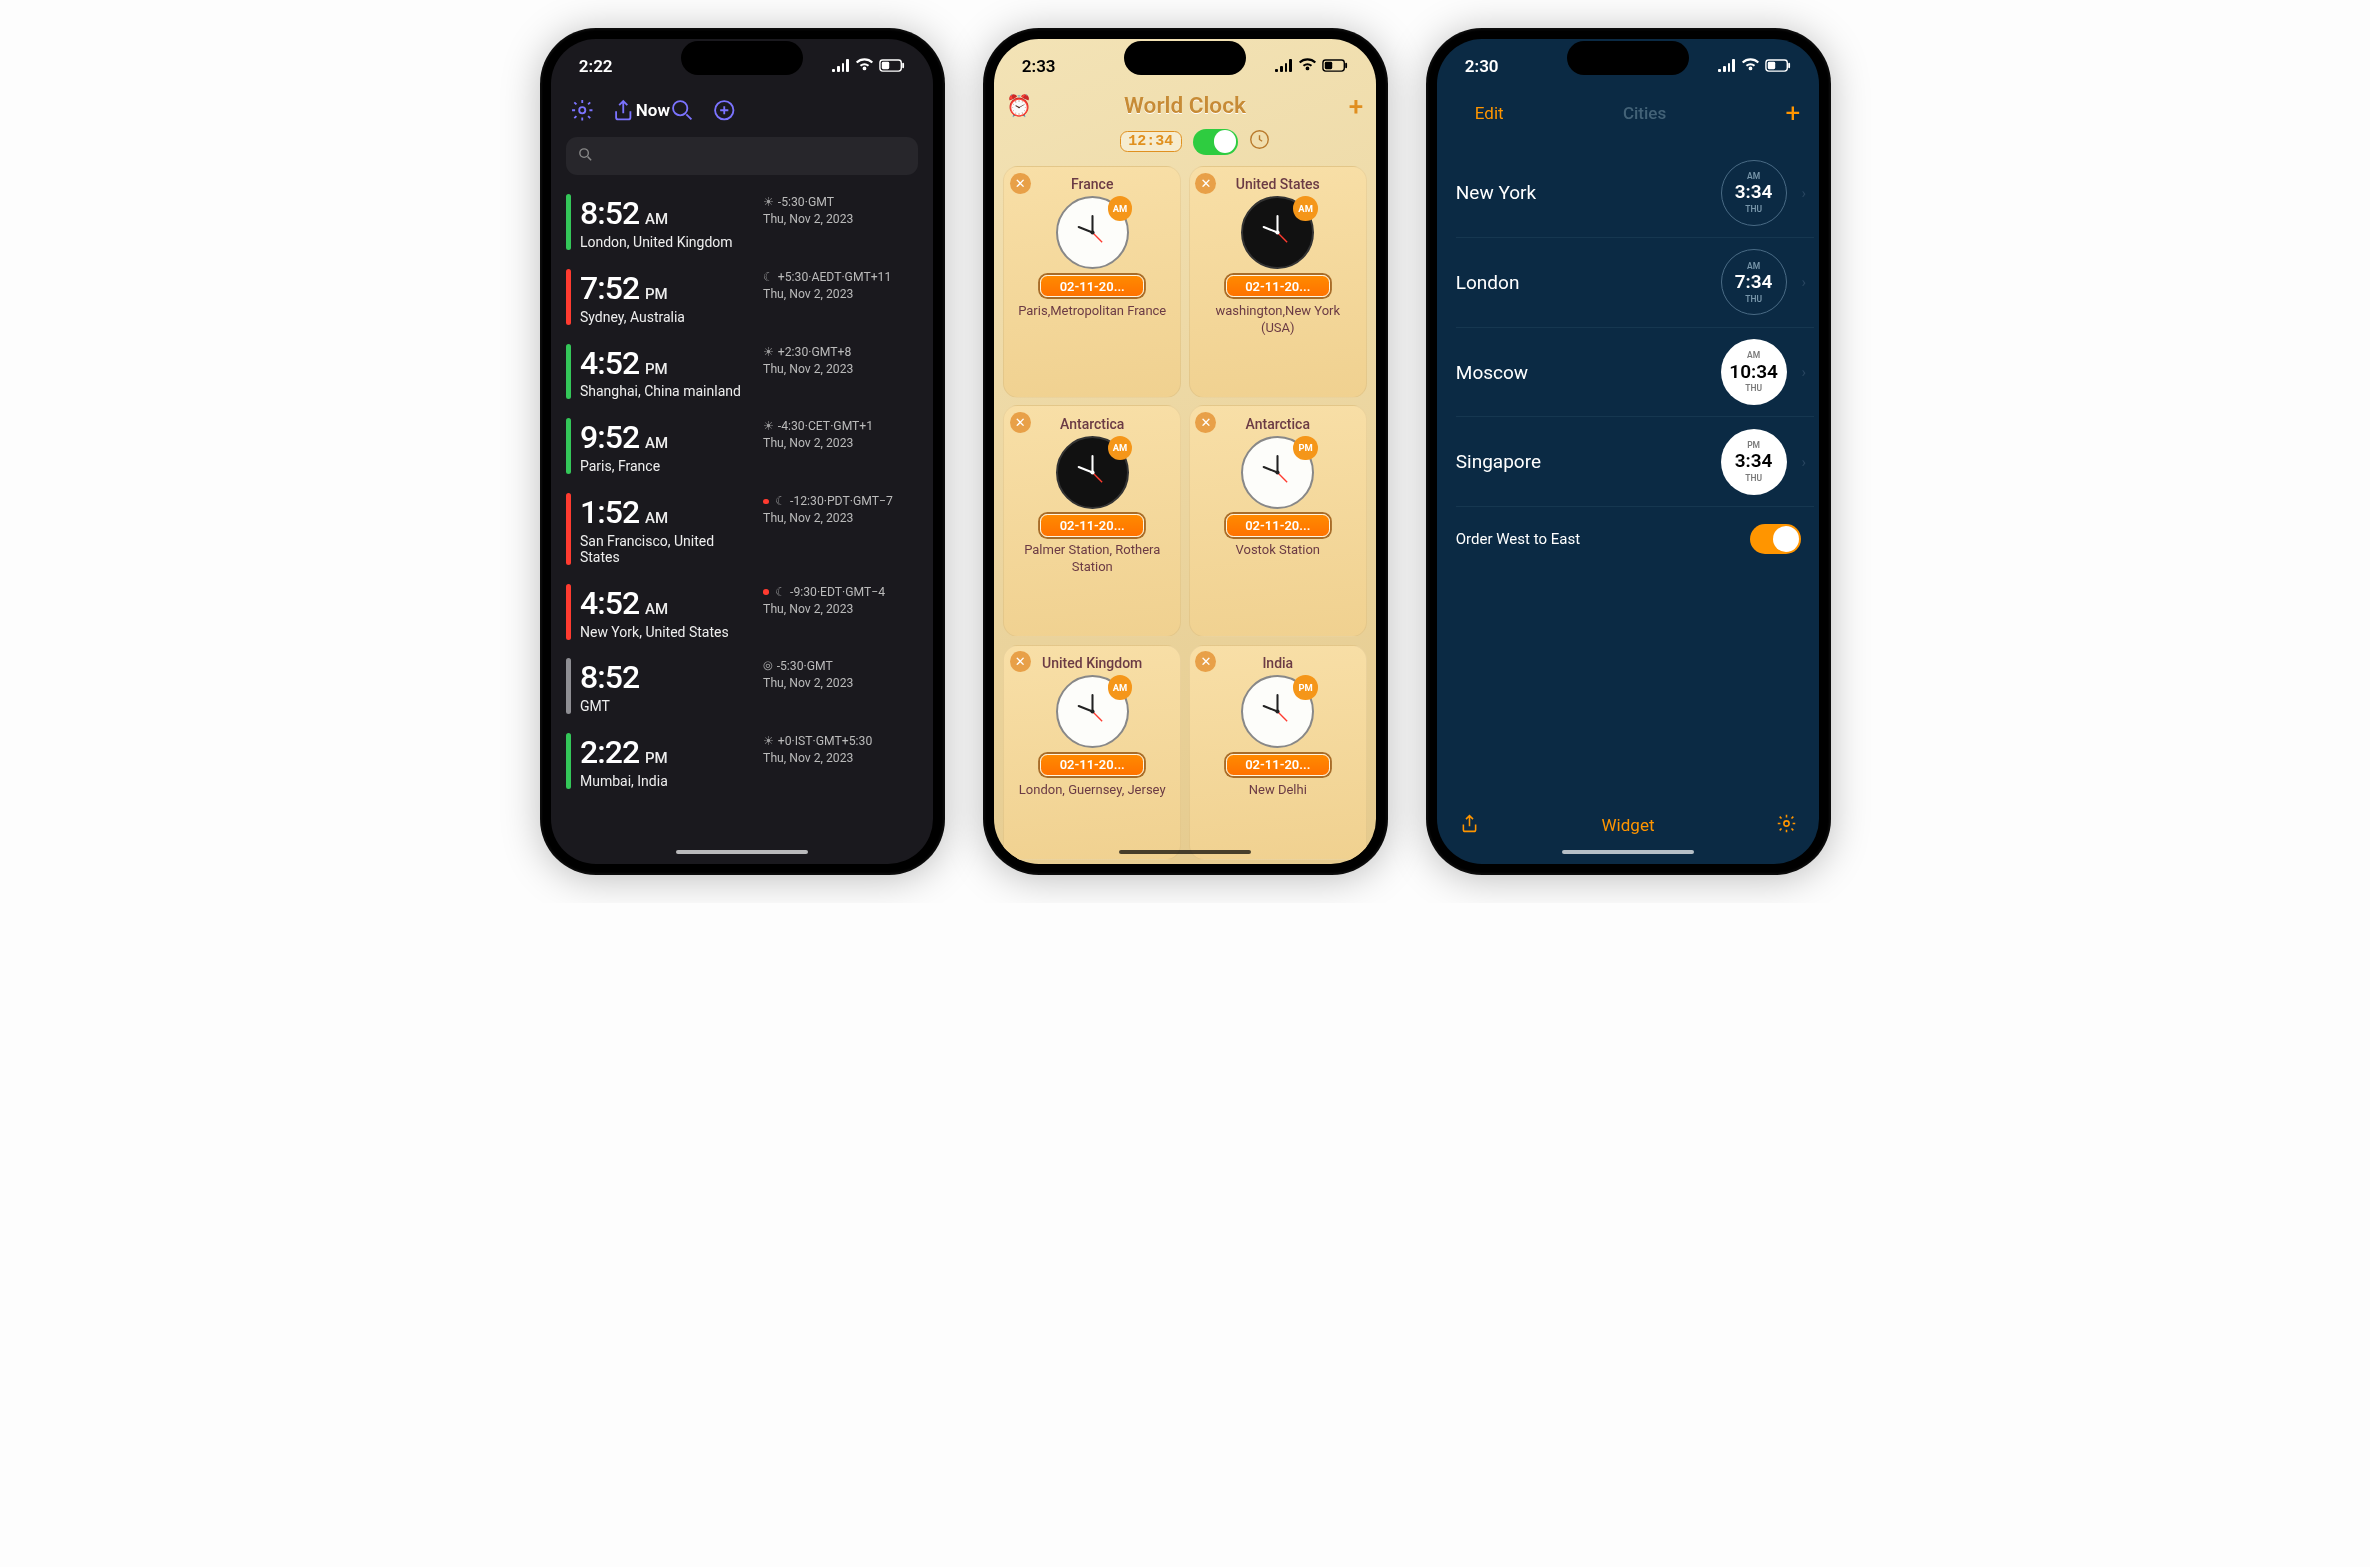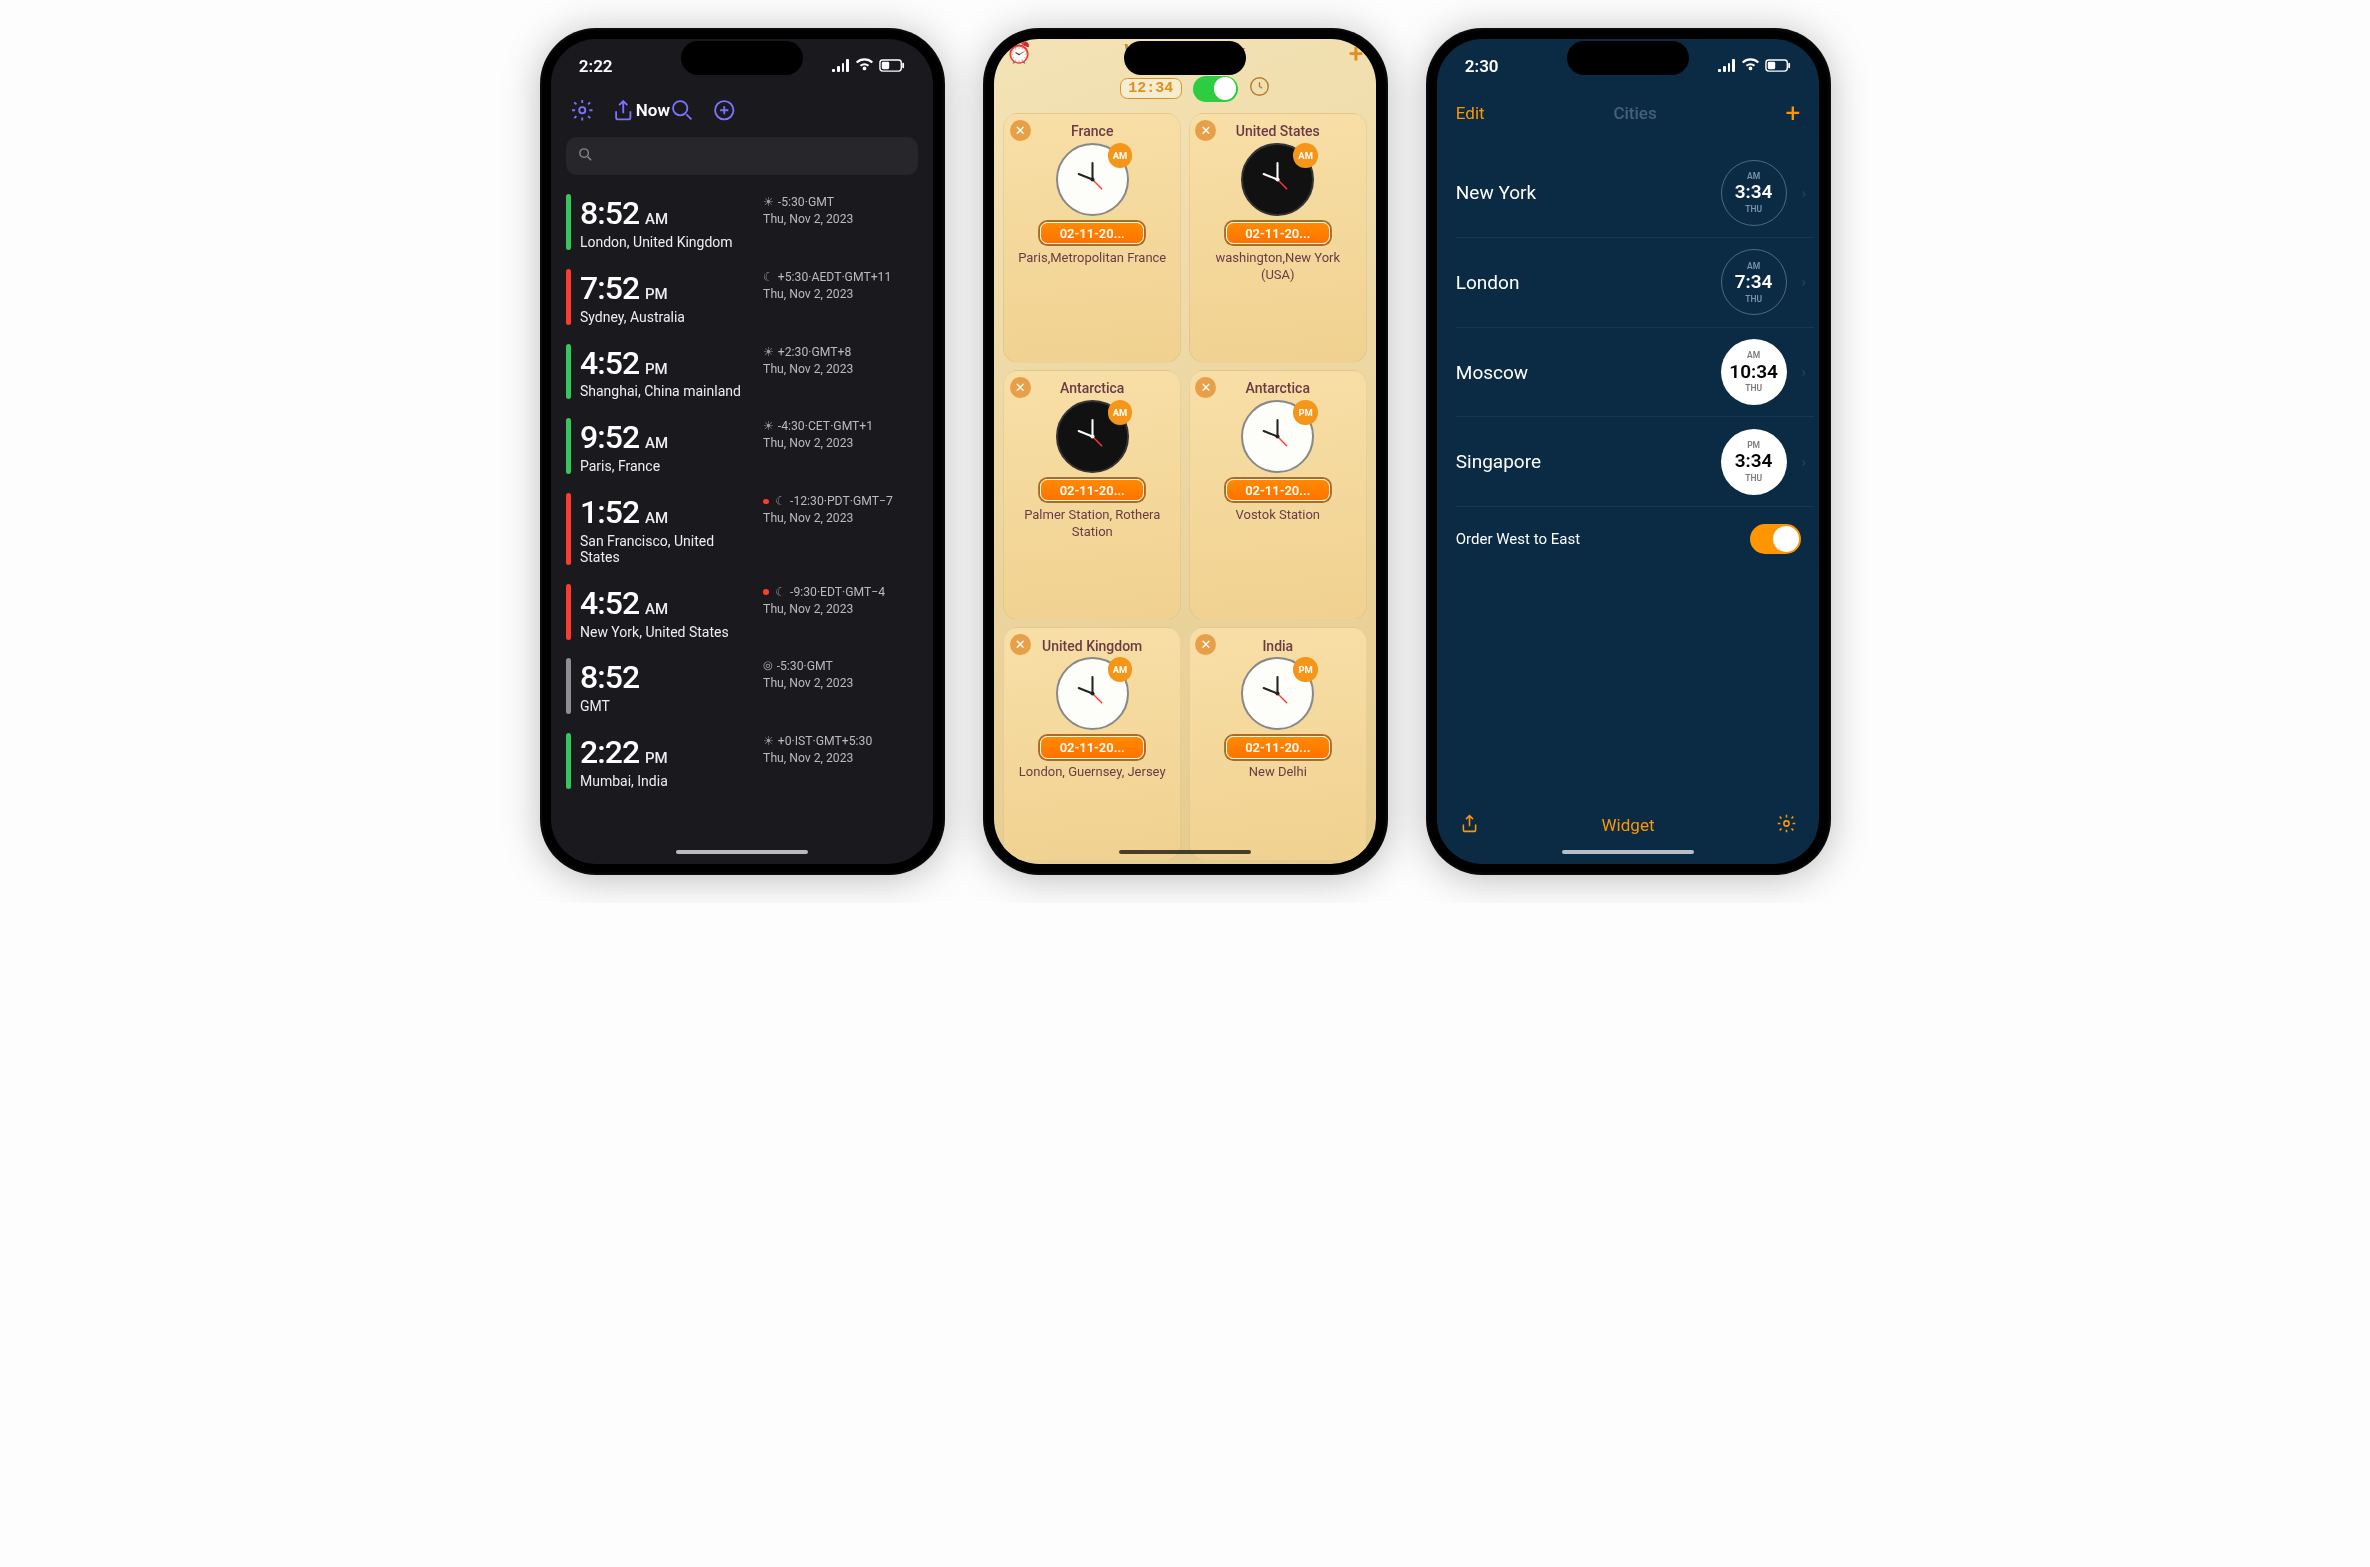--- a/index.html
+++ b/index.html
@@ -163,21 +163,21 @@
   }
   .p2-sub { font-size:13px; color:#6b3b45; margin-top:5.6px; line-height:1.3; }
 
   
   .p3 { background:#0b2a44; color:#fff; }
   .p3-header {
     display:flex; align-items:center; justify-content:space-between;
     padding: 5.6px 19px 9.4px; color:#ff9500;
   }
   .p3-header .ctr { color:#436277; font-size:17px; font-weight:500; }
-  .p3-edit { font-size:17px; font-weight:400; }
+  .p3-edit { font-size:17px; font-weight:400;margin-left:19px; }
   .p3-plus { font-size:26px; font-weight:400; }
   .p3-list { flex:1; overflow:hidden; padding: 11.3px 5.6px 0 19px; }
   .p3-row {
     display:flex; align-items:center; justify-content:space-between;
     padding: 11.3px 0;
     border-bottom: 0.9px solid #163750;
   }
   .p3-city { font-size:19px; font-weight:400; }
   .p3-rt { display:flex; align-items:center; gap:7.5px; }
   .p3-dial {
@@ -416,20 +416,39 @@
     </div>
         </div>
       </div>
     <div class="home-ind"></div>
   </div>
 </div>
 
 <div class="phone">
   <div class="notch"></div>
   <div class="screen p2">
+    <div class="status-bar blk">
+      <span>2:33</span>
+      <div class="status-icons" style="color:#000">
+        <div class="signal-block">
+            <div class="bar" style="height:3.8px"></div>
+            <div class="bar" style="height:6.6px"></div>
+            <div class="bar" style="height:9.4px"></div>
+            <div class="bar" style="height:13px"></div>
+          </div>
+        <span><svg viewBox="0 0 20 16" width="19" fill="currentColor">
+              <path d="M10 14a2 2 0 100-4 2 2 0 000 4zm-5-5.5a8 8 0 0110 0l-1.5 1.5a6 6 0 00-7 0zM1 5a13 13 0 0118 0l-1.5 1.6a11 11 0 00-15 0z"></path>
+            </svg></span>
+        <span><svg viewBox="0 0 28 14" width="26">
+              <rect x="1" y="1" width="23" height="12" rx="3" fill="none" stroke="currentColor" stroke-width="1.5"></rect>
+              <rect x="3" y="3" width="8" height="8" rx="1.5" fill="currentColor"></rect>
+              <rect x="25" y="4" width="2" height="6" rx="1" fill="currentColor"></rect>
+            </svg></span>
+      </div>
+    </div>
     <div class="p2-header">
       <span class="p2-bell">⏰</span>
       <span class="p2-title">World Clock</span>
       <span class="p2-plus">+</span>
     </div>
     <div class="p2-ctrl">
       <span class="p2-badge">12:34</span>
       <div class="p2-toggle">
           <div class="knob"></div>
         </div>

